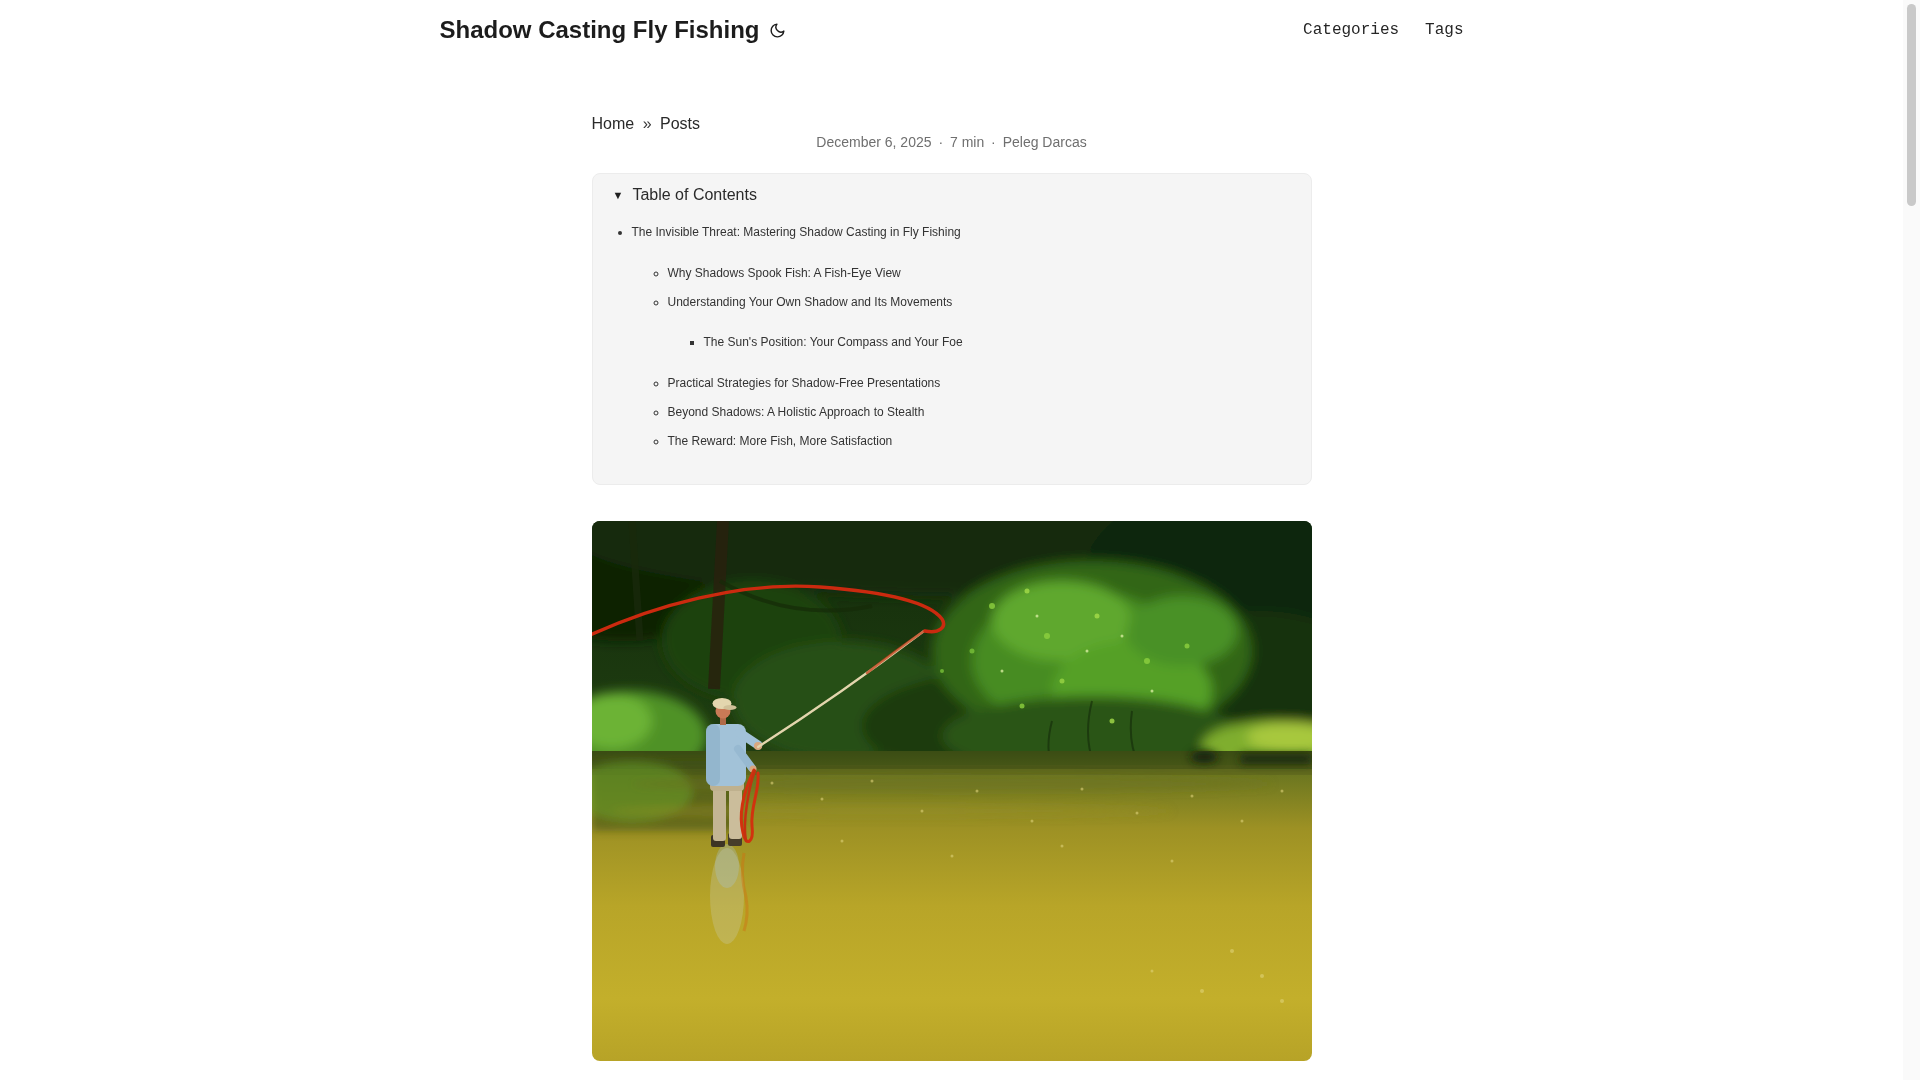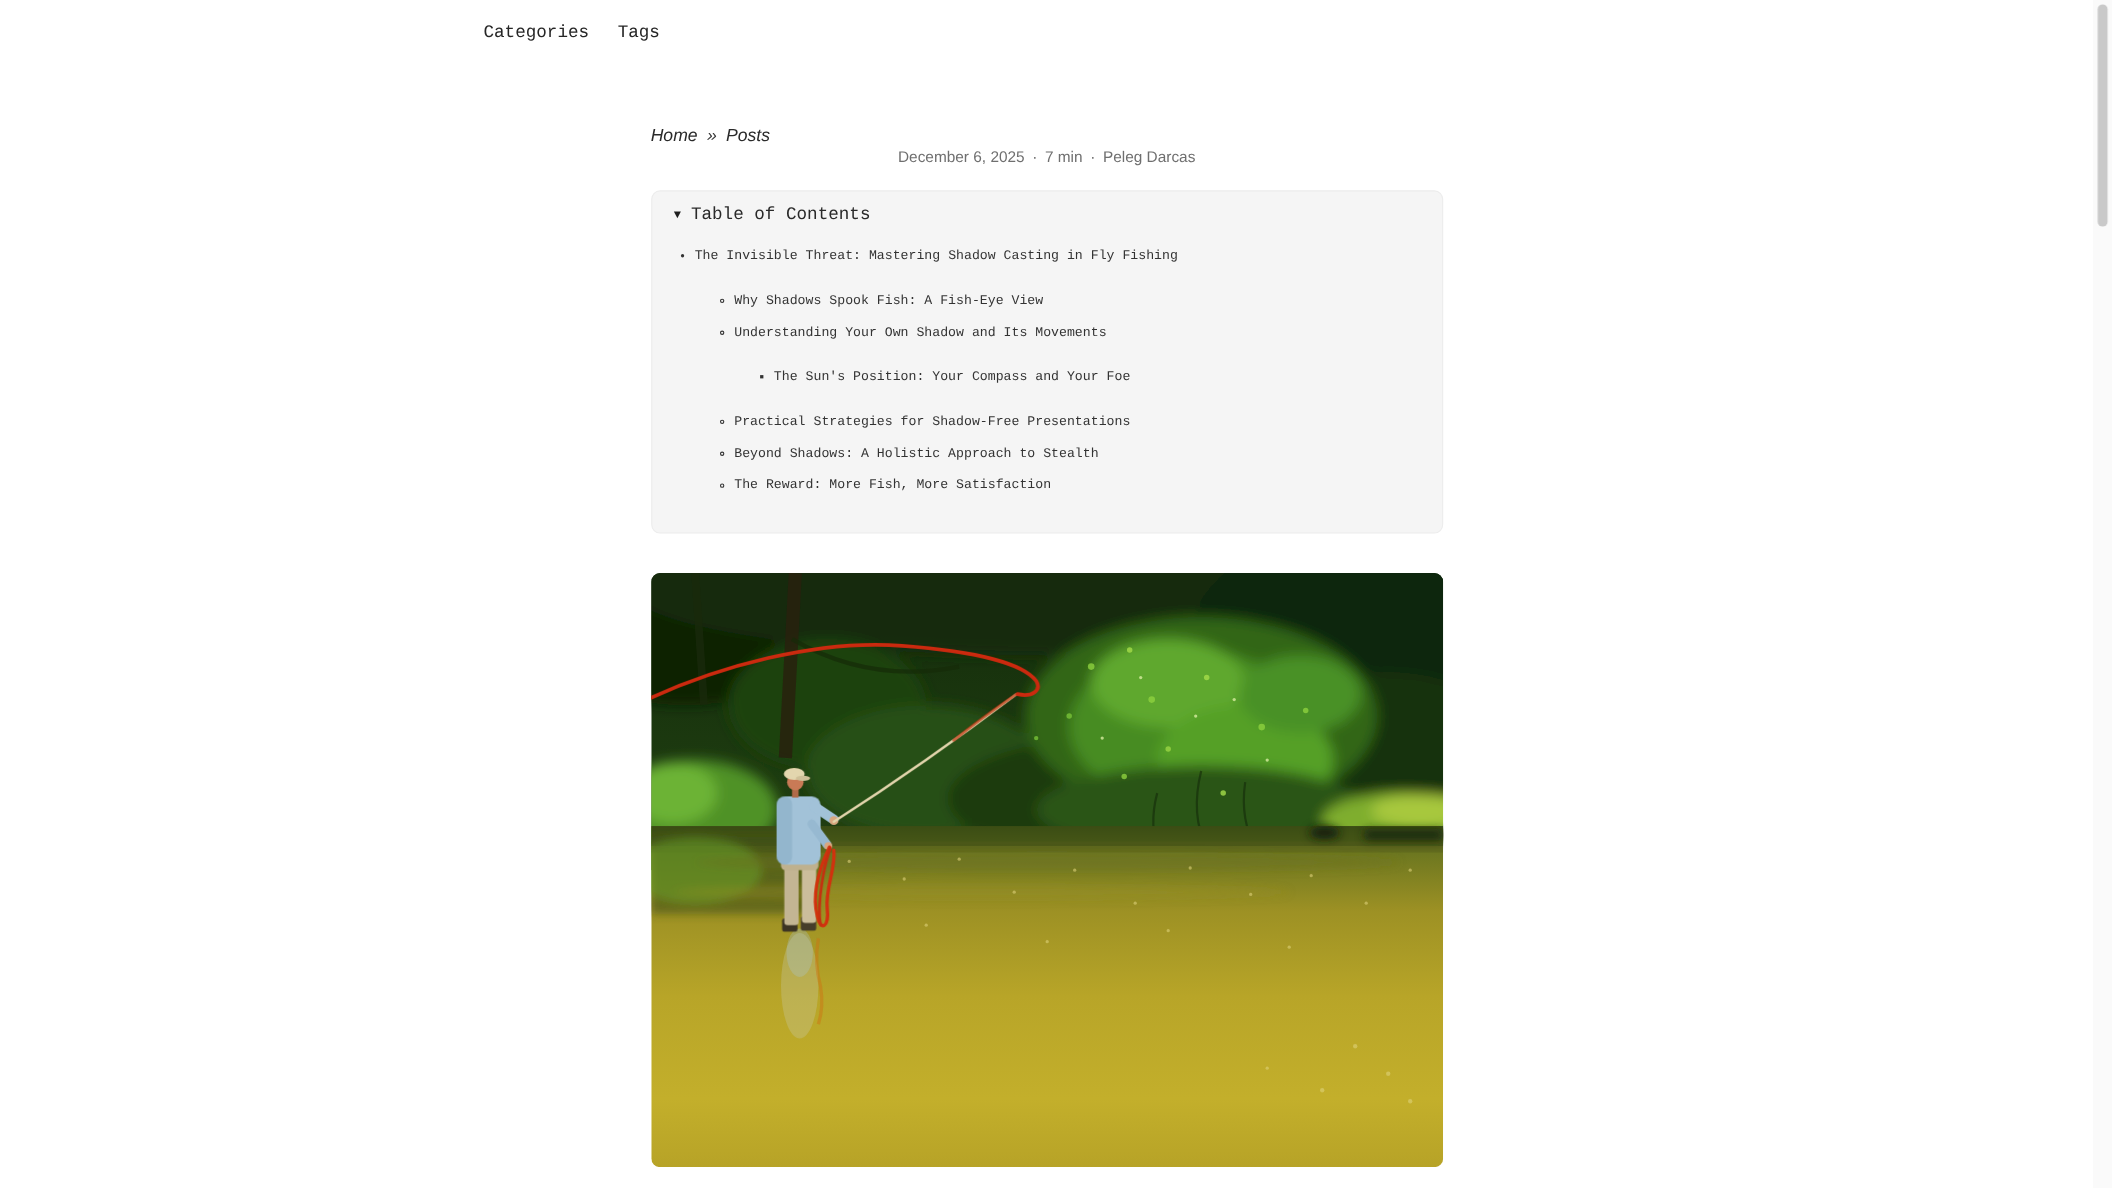--- a/index.html
+++ b/index.html
@@ -42,42 +42,41 @@
     text-decoration: none;
     line-height: 60px;
   }
 
   
   .main {
     max-width: 720px;
     margin: 0 auto;
     padding-top: 53px;
   }
-  .breadcrumb { font-size: 16px; color: #2a2a2a; line-height: 21px; font-style: italic; }
+  .breadcrumb { font-size: 16px; color: #2a2a2a; line-height: 21px; }
   .breadcrumb a { color: #2a2a2a; text-decoration: none; }
   .breadcrumb .sep { color: #3a3a3a; margin: 0 4px; }
 
   .post-title {
     font-size: 40px;
     font-weight: 700;
     line-height: 1.15;
     color: #161616;
     margin: 5px 0 9px 0;
   }
   .post-meta { font-size: 14px; color: #6f6f6f; margin-bottom: 23px; text-align: center; }
   .post-meta .dot { margin: 0 3px; }
 
   
   .toc {
     background: #f5f5f5;
     border: 1px solid #ececec;
     border-radius: 8px;
     padding: 12px 20px 16px 20px;
     margin: 0 0 36px 0;
-    font-family: Liberation Mono, monospace;
   }
   .toc summary {
     cursor: pointer;
     font-size: 16px;
     color: #2a2a2a;
     list-style: none;
     outline: none;
   }
   .toc summary::-webkit-details-marker { display: none; }
   .toc-marker {
@@ -124,20 +123,30 @@
     background: #c9c9c9;
   }
 </style>
 </head>
 <body>
 
 <div class="viewport">
 
   <header class="site-header">
     <div class="header-inner">
+      <div class="logo-row">
+        <a href="#" class="logo">Shadow Casting Fly Fishing</a>
+        <button class="theme-toggle">
+          <span style="display:flex;">
+            <svg viewBox="0 0 24 24" fill="none" stroke="currentColor" stroke-width="2" stroke-linecap="round" stroke-linejoin="round">
+              <path d="M21 12.79A9 9 0 1 1 11.21 3 7 7 0 0 0 21 12.79z"></path>
+            </svg>
+          </span>
+        </button>
+      </div>
       <nav class="top-nav">
         <a href="#">Categories</a>
         <a href="#">Tags</a>
       </nav>
     </div>
   </header>
 
   <main class="main">
     <article>
 

